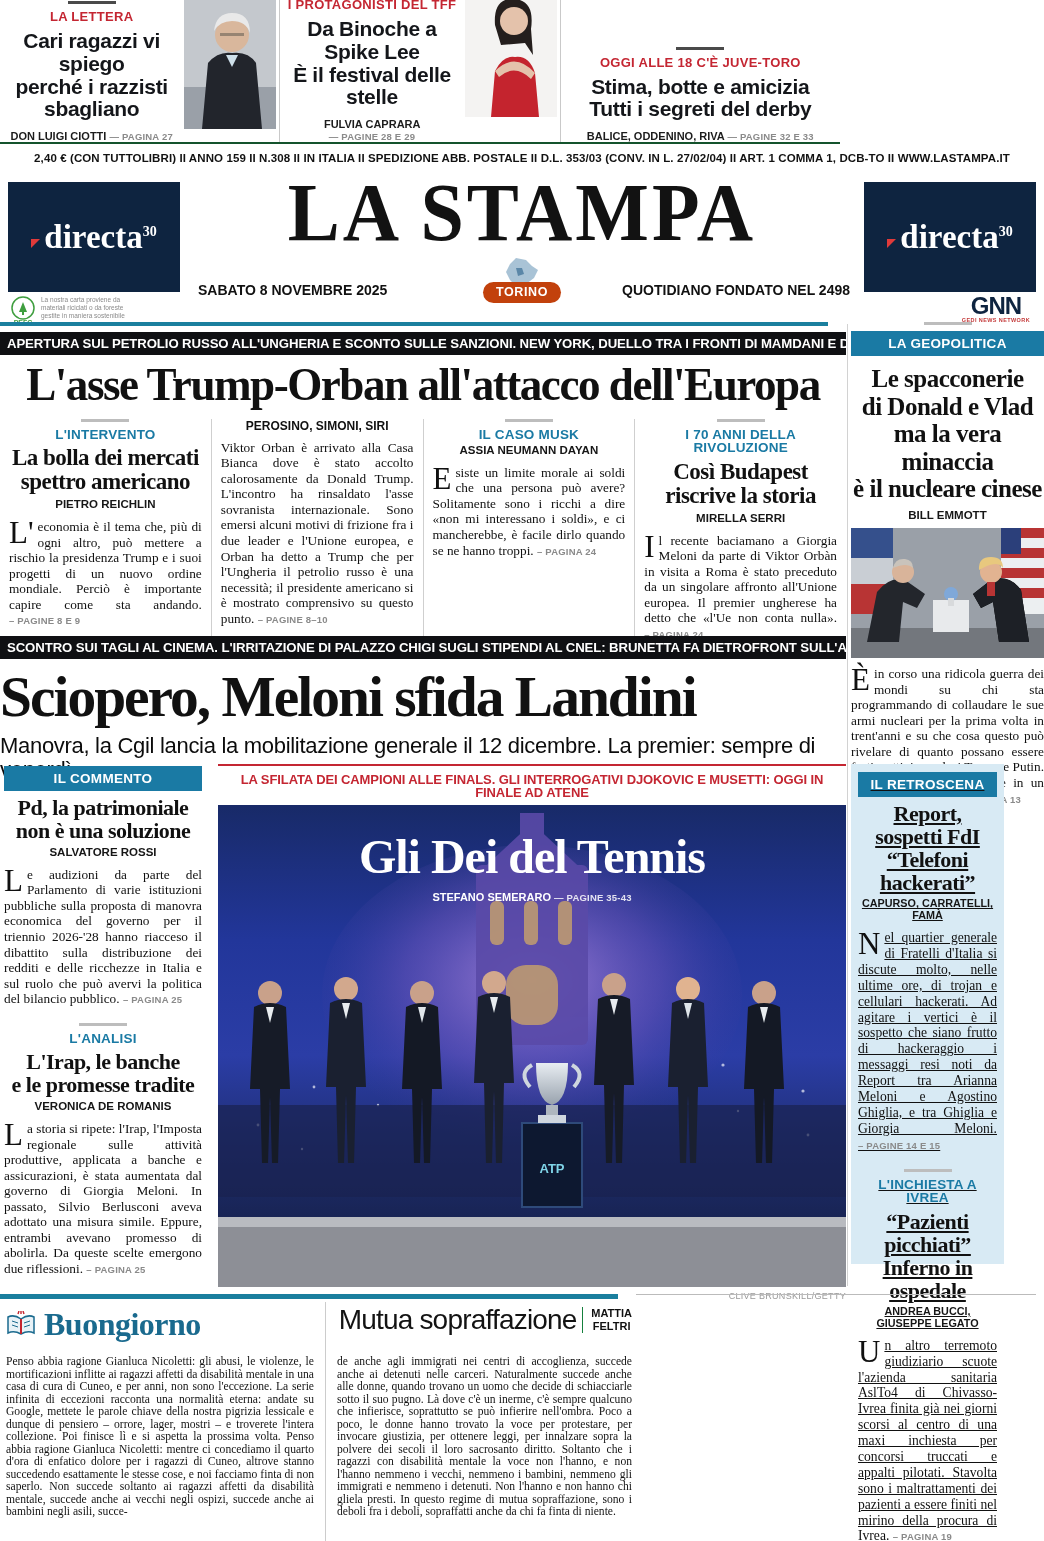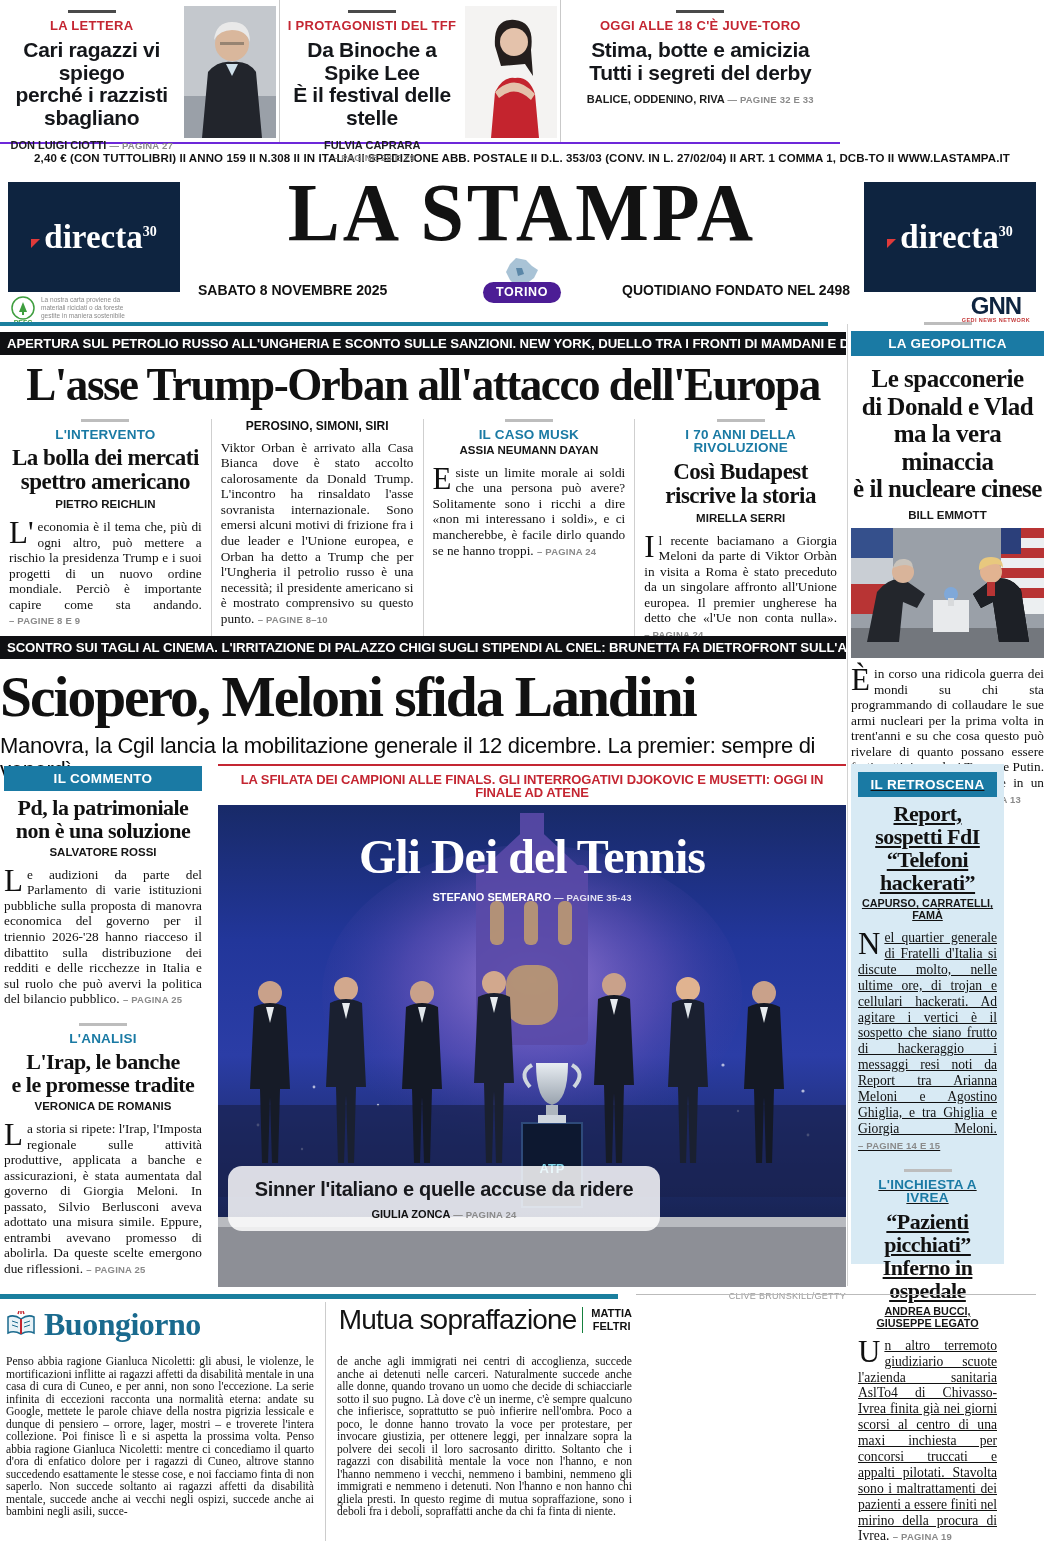--- a/index.html
+++ b/index.html
@@ -14,21 +14,21 @@
   .pageref { font:700 9.5px "Liberation Sans",sans-serif; color:#8a8a8a; letter-spacing:.2px; white-space:nowrap; }
   .body-text { font:400 13.3px/1.17 "Liberation Serif",serif; text-align:justify; color:#101010; }
   .dropcap { float:left; font:400 31px/26px "Liberation Serif",serif; padding:1px 4px 0 0; }
   .label-box { background:#1a7aa4; color:#fff; font:700 13.5px/25px "Liberation Sans",sans-serif;
                text-align:center; height:25px; letter-spacing:.3px; }
   .label-text { color:#1a7aa4; font:700 13.5px/1 "Liberation Sans",sans-serif; text-align:center; letter-spacing:.2px; }
   .author { font:700 11.5px/1.1 "Liberation Sans",sans-serif; text-align:center; color:#161616; }
 
   
   .teasers { position:absolute; left:0; top:0; width:840px; height:144px; display:flex;
-             border-bottom:2px solid #6d28d9; }
+             border-bottom:2px solid #14532d;align-items:flex-end; }
   .teaser { flex:1; position:relative; border-right:1px solid #c9c9c9; padding-top:10px; text-align:center; }
   .teaser:last-child { border-right:none; }
   .teaser-text { position:relative; z-index:2; }
   .teaser.with-photo .teaser-text { padding-right:96px; }
   .teaser-kicker { color:#c42632; font:700 13px/1 "Liberation Sans",sans-serif; letter-spacing:.3px; }
   .teaser-title { font:700 21px/1.08 "Liberation Sans",sans-serif; letter-spacing:-.3px; color:#14161a;
                   margin:7px 0 9px; white-space:pre-line; }
   .teaser-byline { font:700 11px "Liberation Sans",sans-serif; color:#1c1c1c; }
   .teaser-photo { position:absolute; right:3px; top:6px; width:92px; height:132px; z-index:1; }
 
@@ -44,21 +44,21 @@
   .directa-word { font:700 33px/1 "Liberation Serif",serif; }
   .directa-sup { font-size:14px; vertical-align:super; }
   .directa-mark { display:inline-block; width:0; height:0; border-top:9px solid #e03a3a;
                   border-right:9px solid transparent; margin-right:4px; }
   .paper-logo { position:absolute; left:186px; right:186px; top:-4px; text-align:center;
                 font:900 78px/1 "Liberation Serif",serif; letter-spacing:3px; color:#121212;
                 transform:scaleY(1.05); }
   .mast-date { position:absolute; left:198px; top:104px; font:700 14px "Liberation Sans",sans-serif; }
   .mast-founded { position:absolute; right:194px; top:104px; font:700 14px "Liberation Sans",sans-serif; }
   .edition-wrap { position:absolute; left:0; right:0; top:78px; display:flex; flex-direction:column; align-items:center; }
-  .edition-pill { background:#4c1d95; color:#fff; font:700 12.5px/1 "Liberation Sans",sans-serif;
+  .edition-pill { background:#c2410c; color:#fff; font:700 12.5px/1 "Liberation Sans",sans-serif;
                   padding:4px 13px; border-radius:12px; letter-spacing:.6px; margin-top:-6px; }
   .pefc { position:absolute; left:10px; top:118px; width:170px; display:flex; gap:5px; align-items:flex-start; }
   .pefc-text { font:400 6.5px/1.2 "Liberation Sans",sans-serif; color:#8a8a8a; width:92px; text-align:left; }
   .gnn { position:absolute; right:14px; top:116px; text-align:center; }
   .gnn-word { font:900 24px/1 "Liberation Sans",sans-serif; color:#0e2440; letter-spacing:-1px; }
   .gnn-sub { font:700 5.5px/1 "Liberation Sans",sans-serif; color:#c43a3a; letter-spacing:.4px; }
 
   
   .lead { position:absolute; left:0; top:322px; width:846px; }
   .teal-rule { width:828px; height:4px; background:#1a7f9e; }
@@ -411,26 +411,20 @@
           <path d="M318 258 Q318 296 334 300 Q350 296 350 258 Z" fill="url(#cup)"></path>
           <path d="M314 260 Q300 268 312 282 M354 260 Q368 268 356 282" stroke="#cfd6de" stroke-width="4" fill="none"></path>
           <rect x="328" y="300" width="12" height="10" fill="#aeb6bf"></rect>
           <rect x="320" y="310" width="28" height="8" fill="#cfd6de"></rect>
         </g>
       </svg>
       <div class="tennis-headline">Gli Dei del Tennis</div>
       <div class="tennis-byline">
         <span>STEFANO SEMERARO</span> <span class="pageref">— PAGINE 35-43</span>
       </div>
-      <div class="caption-pill">
-        <div class="caption-title">Sinner l'italiano e quelle accuse da ridere</div>
-        <div class="caption-byline">
-          <span>GIULIA ZONCA</span> <span class="pageref">— PAGINA 24</span>
-        </div>
-      </div>
     </div>
     <div class="photo-credit">CLIVE BRUNSKILL/GETTY</div>
   </div>
 
   <div class="rightpanel">
     <div>
       <div class="label-box">IL RETROSCENA</div>
       <div class="col-title">Report, sospetti FdI
 “Telefoni hackerati”</div>
       <div class="author">CAPURSO, CARRATELLI, FAMÀ</div>

